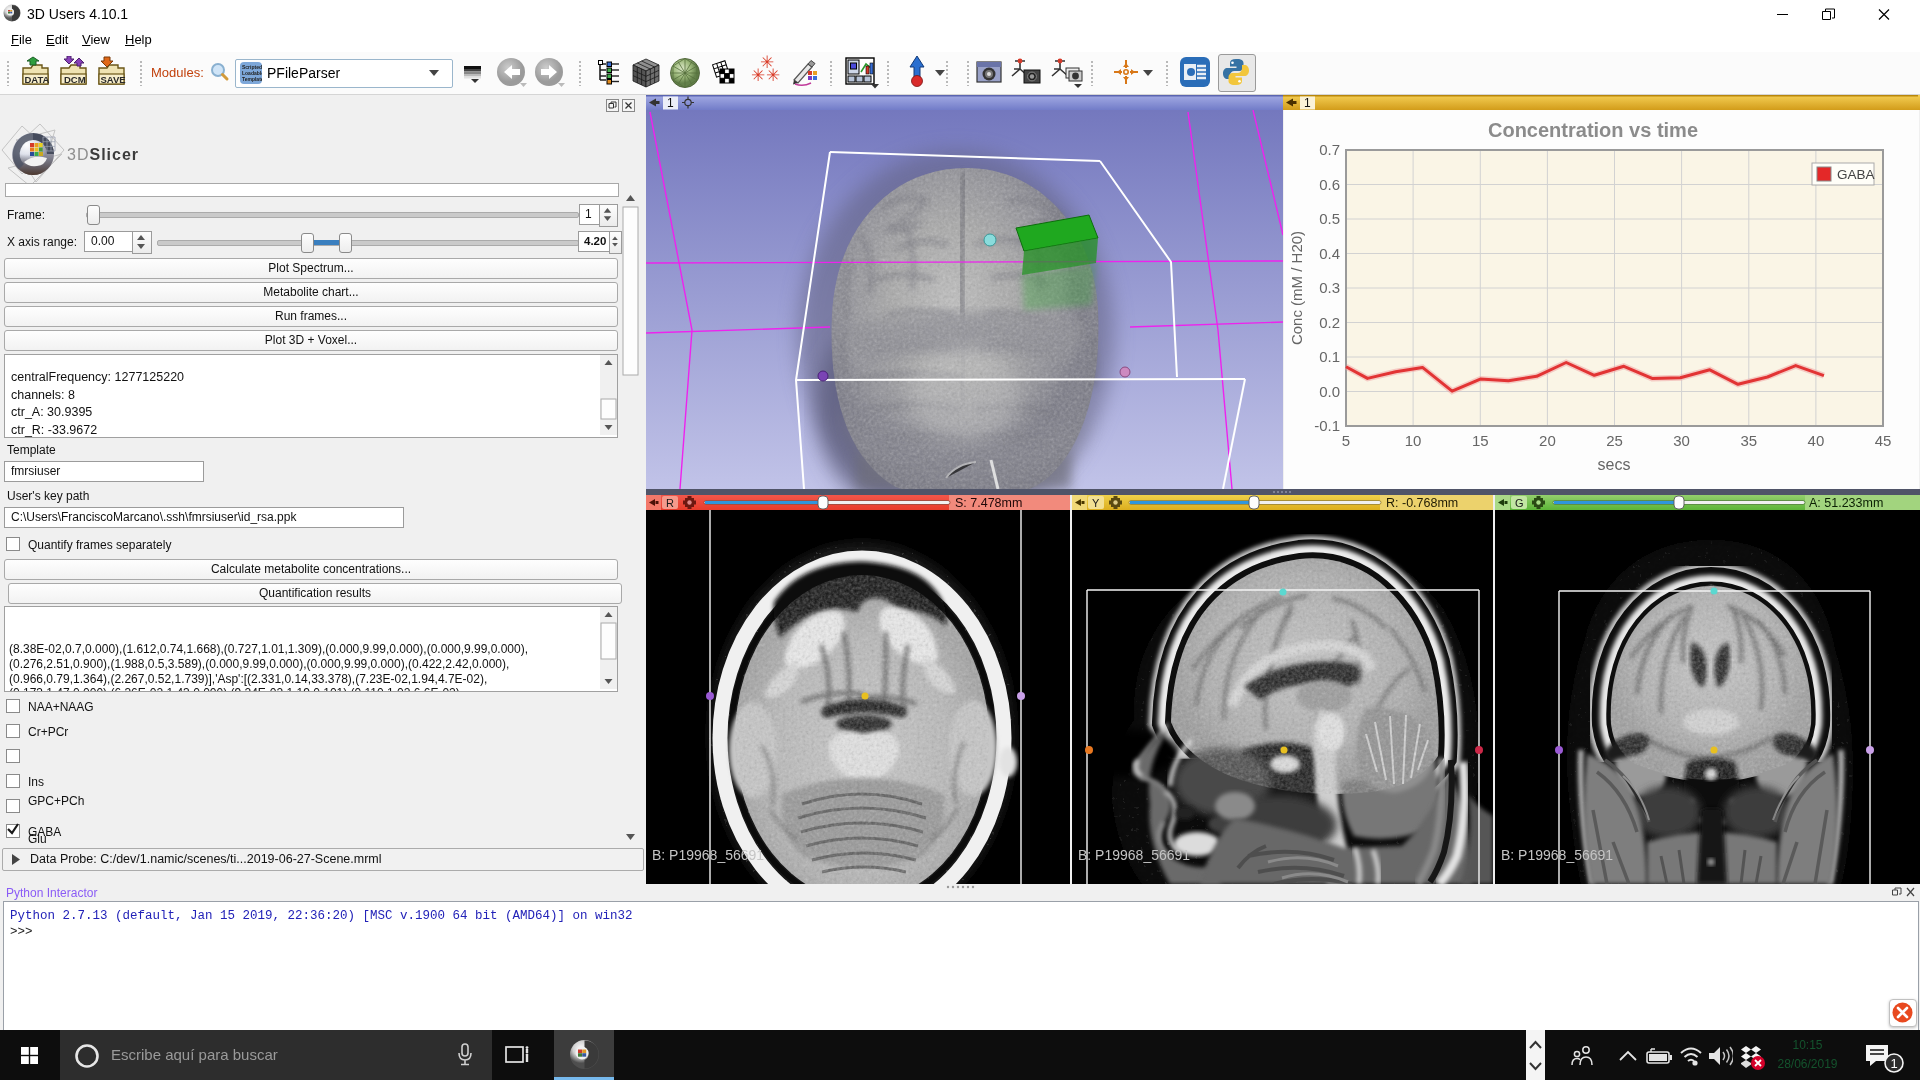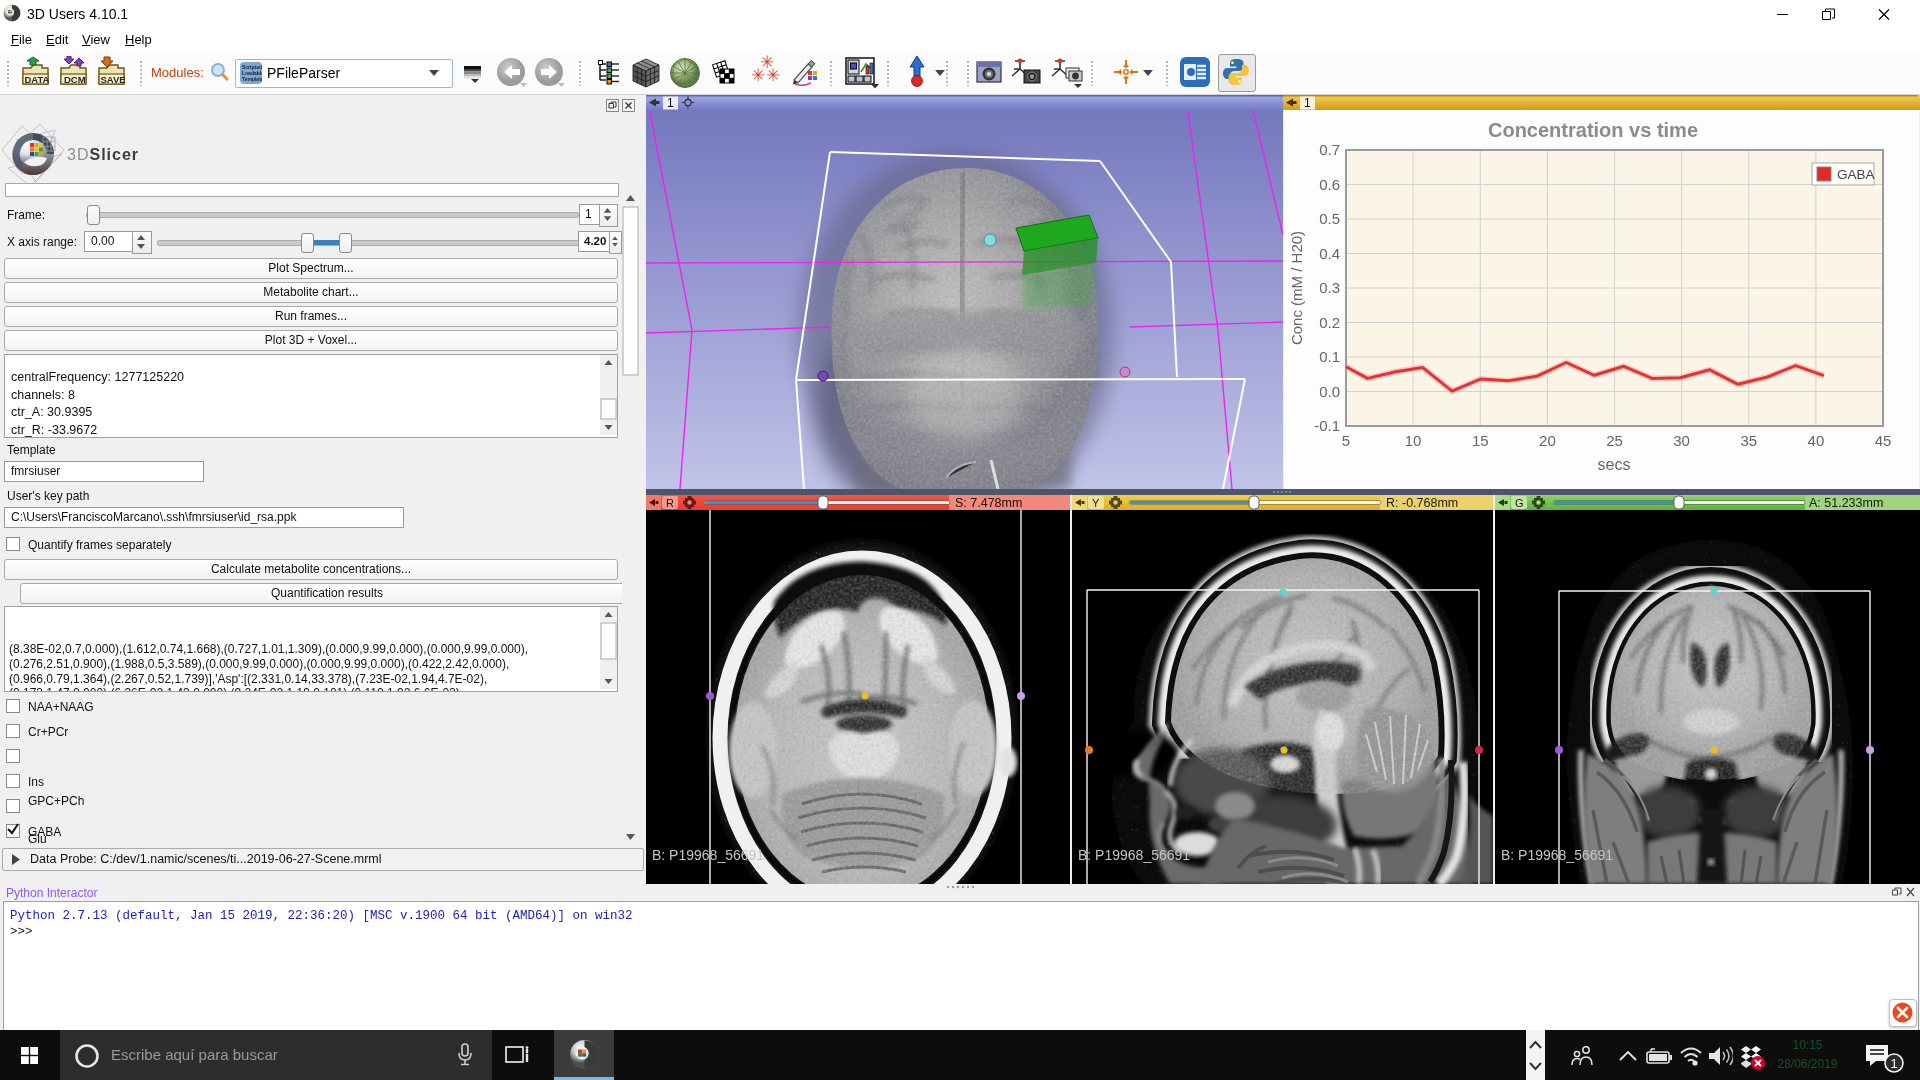--- a/index.html
+++ b/index.html
@@ -394,21 +394,21 @@
 
   <div class="qlabel" style="left:7px;top:443px;">Template</div>
   <div class="qedit" style="left:4px;top:461px;width:192px;">fmrsiuser</div>
 
   <div class="qlabel" style="left:7px;top:489px;">User's key path</div>
   <div class="qedit" style="left:4px;top:507px;width:392px;">C:\Users\FranciscoMarcano\.ssh\fmrsiuser\id_rsa.ppk</div>
 
   <div class="qcheck" style="left:6px;top:537px;"></div>
   <div class="qlabel" style="left:28px;top:538px;">Quantify frames separately</div>
   <div class="qbtn" style="left:4px;top:559px;width:612px;">Calculate metabolite concentrations...</div>
-  <div class="qbtn" style="left:20px;top:583px;width:612px;">Quantification results</div>
+  <div class="qbtn" style="left:8px;top:583px;width:612px;">Quantification results</div>
 
   <div class="abs" style="left:4px;top:606px;width:612px;height:84px;background:#fff;border:1px solid #a0a0a0;overflow:hidden;">
     <div style="position:absolute;left:4px;top:-5px;font-size:12px;color:#111;line-height:14.8px;white-space:nowrap;margin-top:40px;">
       (8.38E-02,0.7,0.000),(1.612,0.74,1.668),(0.727,1.01,1.309),(0.000,9.99,0.000),(0.000,9.99,0.000),<br>
       (0.276,2.51,0.900),(1.988,0.5,3.589),(0.000,9.99,0.000),(0.000,9.99,0.000),(0.422,2.42,0.000),<br>
       (0.966,0.79,1.364),(2.267,0.52,1.739)],'Asp':[(2.331,0.14,33.378),(7.23E-02,1.94,4.7E-02),<br>
       (0.173,1.47,0.000),(6.36E-02,1.43,0.000),(9.24E-02,1.19,0.101),(0.110,1.02,6.6E-02),<br>
       (1.13E-02,9.95,9.1E-02),(5.86E-02,0.81,8.4E-02),(4.86E-02,0.86,0.000),(8.88E-02,1.49,9.2E-02),<br>
       (0.160,0.82,0.289),(7.74E-02,0.93,0.178),(0.124,0.96,0.148),(5.98E-02,1.31,0.195)
     </div>

